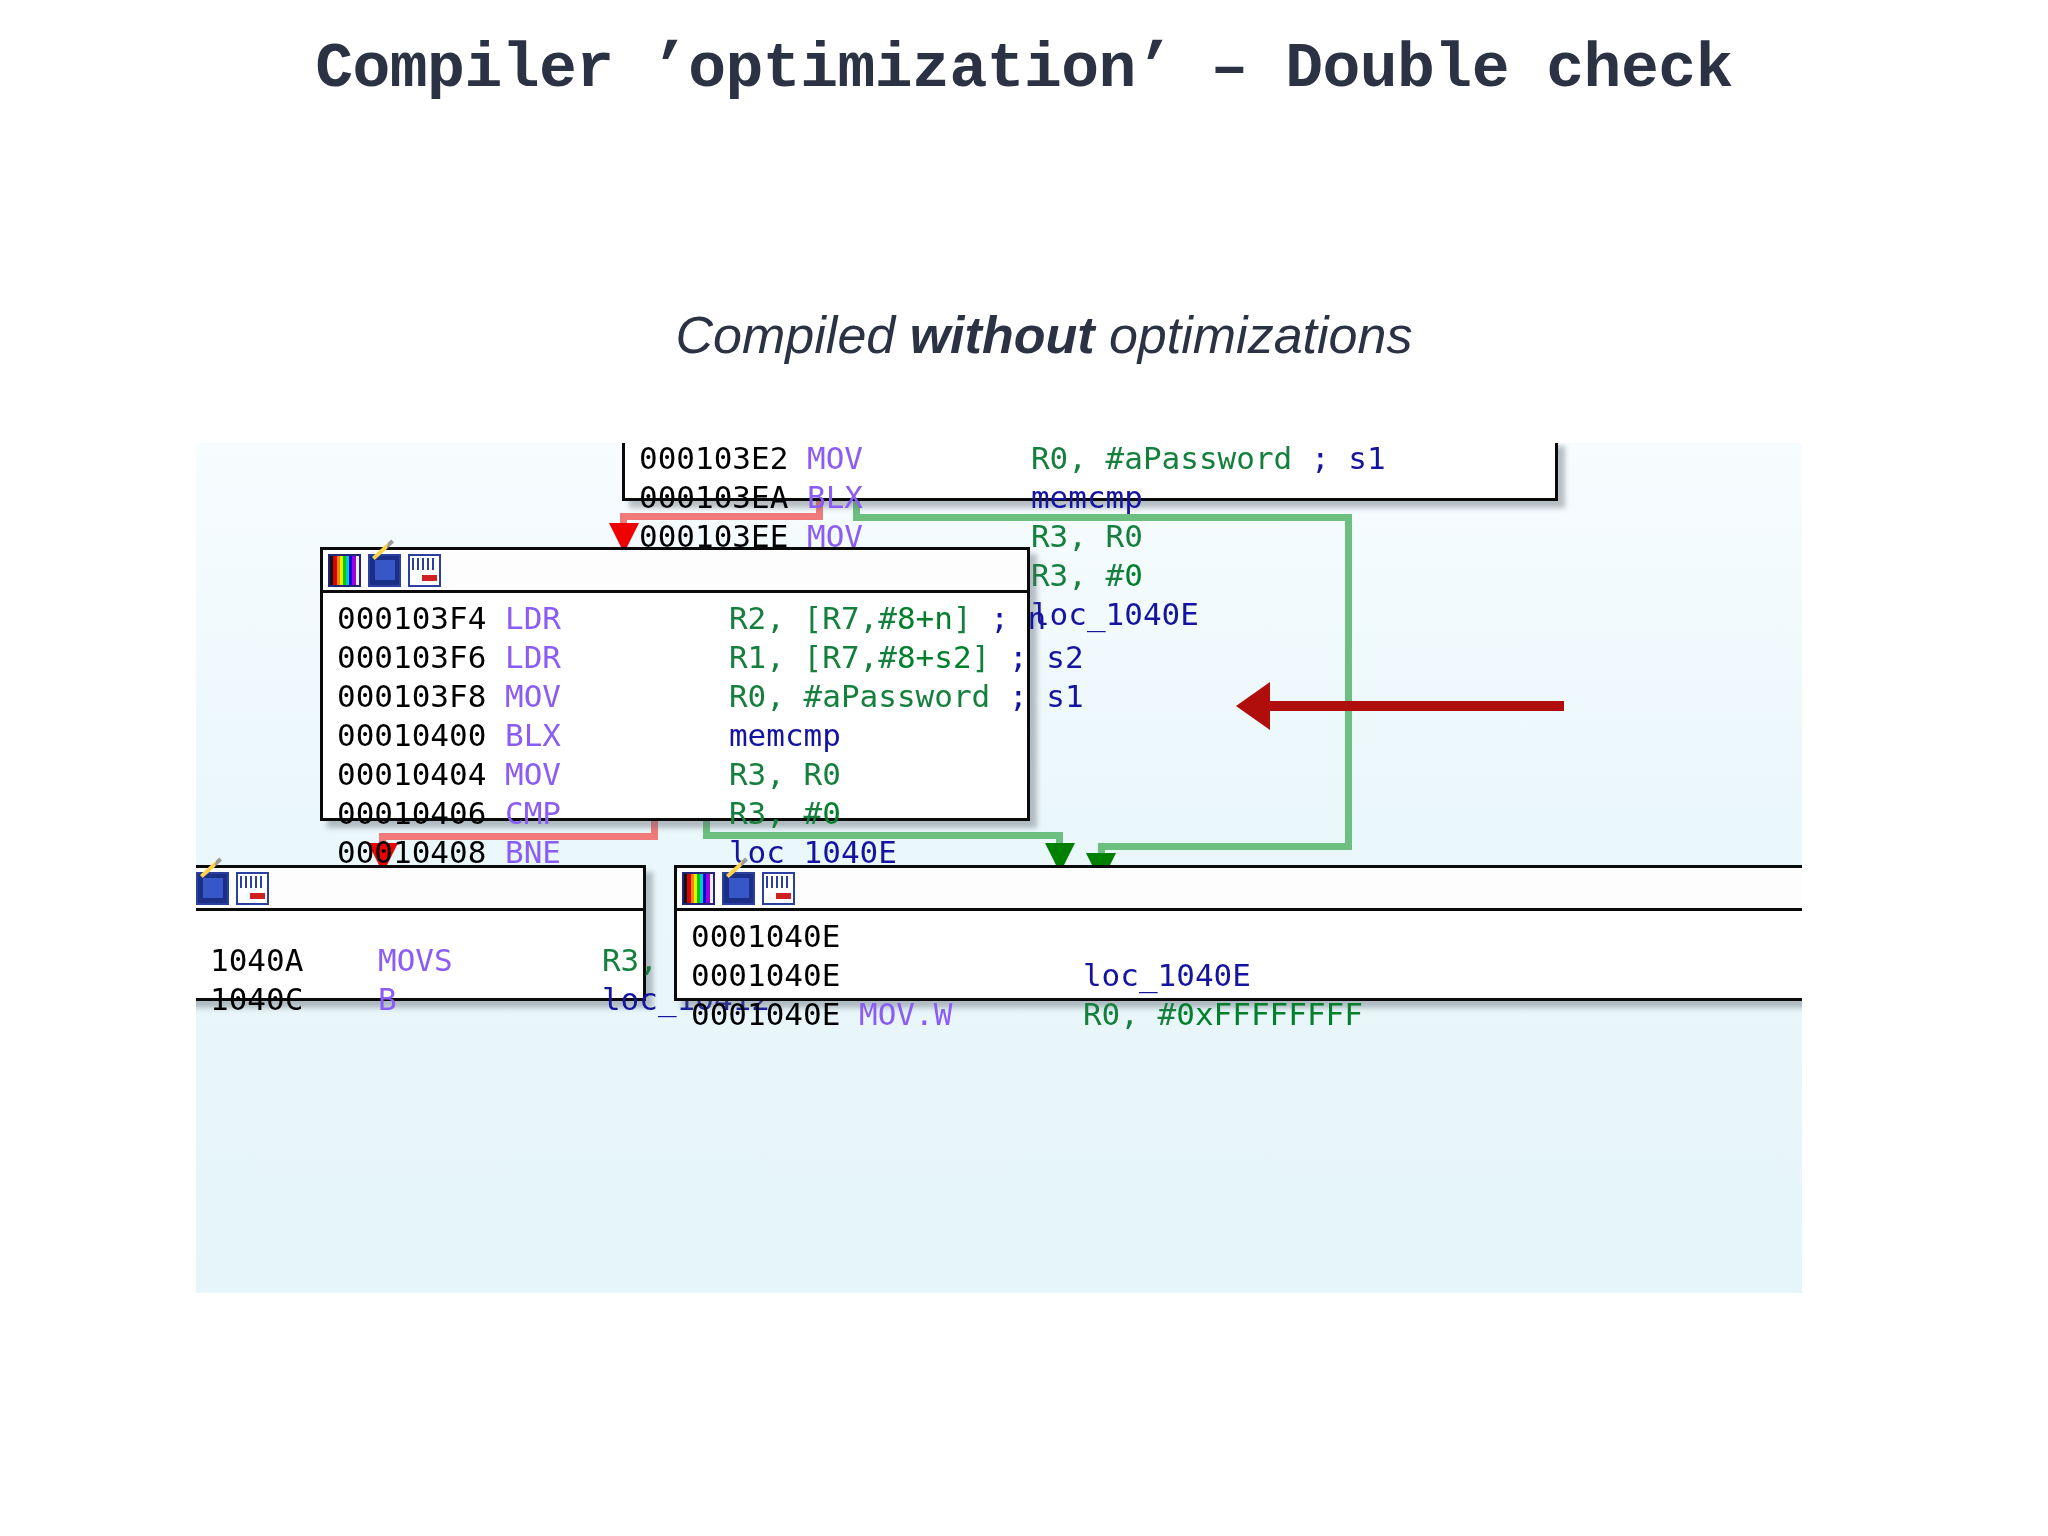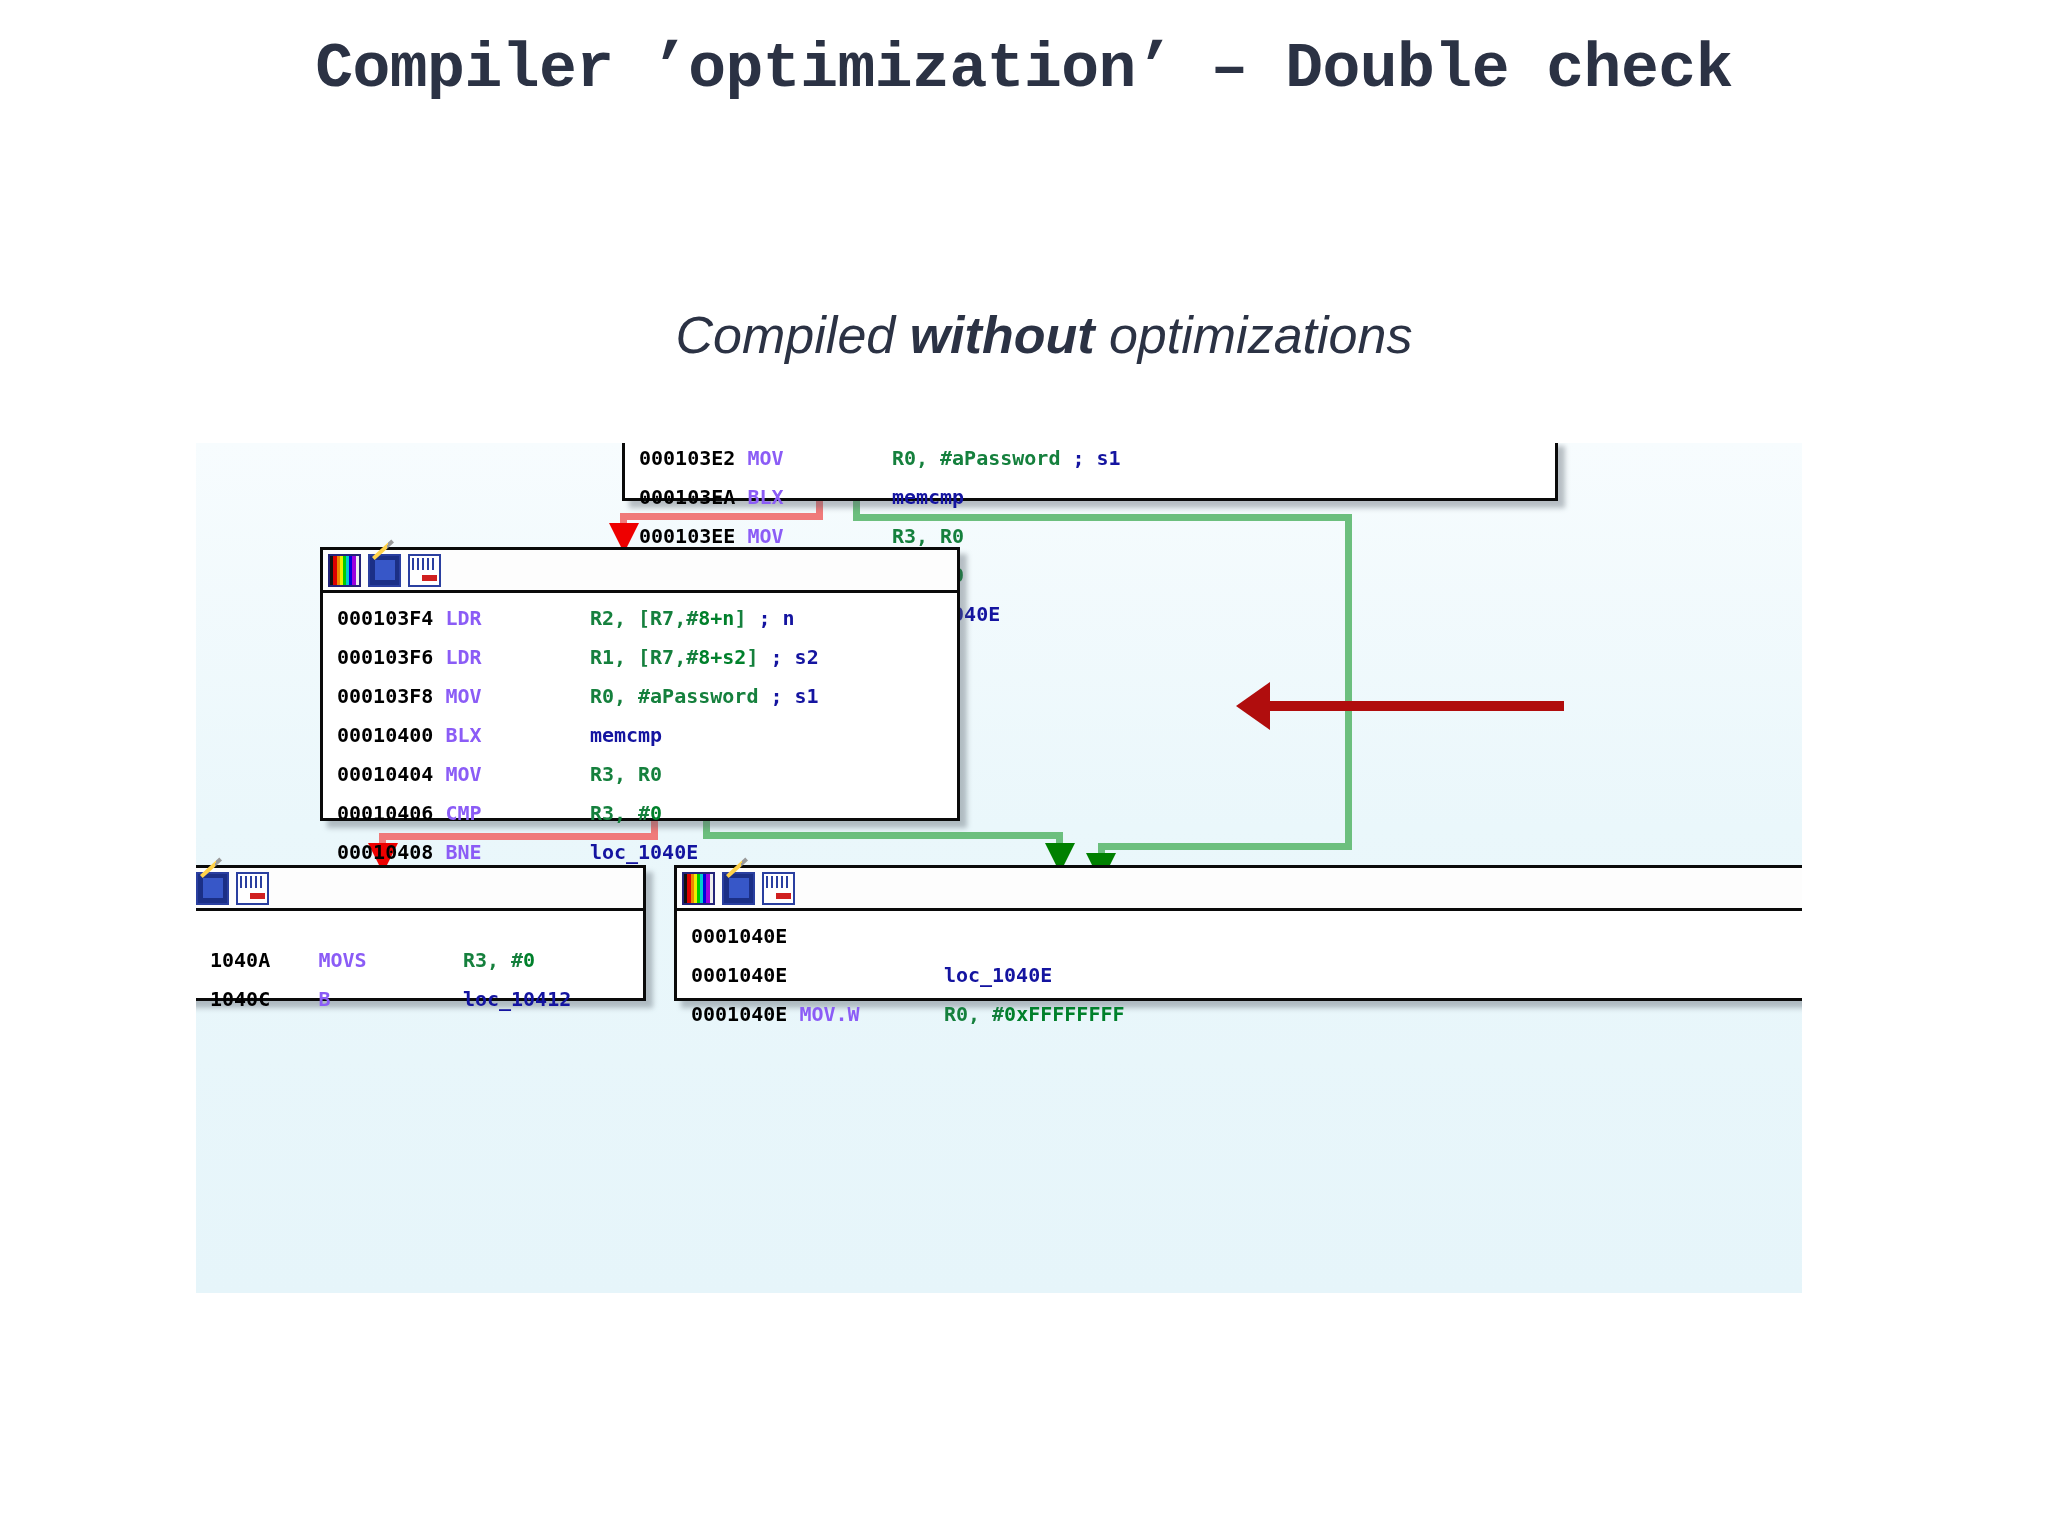--- a/index.html
+++ b/index.html
@@ -63,22 +63,22 @@
   }
   .node-body{
     padding:6px 0 6px 0;
   }
   .asm-line{
     display:flex;
     height:39px;
     line-height:39px;
     white-space:pre;
     font-family:"DejaVu Sans Mono","Liberation Mono",monospace;
-    font-size:20px;
-    font-weight:bold;
+    font-size:31px;
+    font-weight:normal;
     letter-spacing:0px;
   }
   .asm-addr{color:#000000;padding-left:14px;}
   .asm-mnem{color:#8b5cf6;}
   .k-blk{color:#15803d;}
   .k-blu{color:#1414a0;}
   .k-grn{color:#00802b;}
 
   
   .tb-icon{
@@ -185,21 +185,21 @@
   <div class="node" style="left:426px;top:-4px;width:936px;height:62px;border-top:none;">
     <div class="node-body" id="body-node-top" style="padding-top:0;">
         <div class="asm-line"><span class="asm-addr">000103E2 </span><span class="asm-mnem">MOV         </span><span class="k-blk">R0, #aPassword </span><span class="k-blu">; s1</span></div>
         <div class="asm-line"><span class="asm-addr">000103EA </span><span class="asm-mnem">BLX         </span><span class="k-blu">memcmp</span></div>
         <div class="asm-line"><span class="asm-addr">000103EE </span><span class="asm-mnem">MOV         </span><span class="k-blk">R3, R0</span></div>
         <div class="asm-line"><span class="asm-addr">000103F0 </span><span class="asm-mnem">CMP         </span><span class="k-blk">R3, #</span><span class="k-grn">0</span></div>
         <div class="asm-line"><span class="asm-addr">000103F2 </span><span class="asm-mnem">BNE         </span><span class="k-blu">loc_1040E</span></div>
       </div>
   </div>
 
-  <div class="node" style="left:124px;top:104px;width:640px;height:274px;">
+  <div class="node" style="left:124px;top:104px;width:710px;height:274px;">
     <div class="node-titlebar" id="tb-node-middle">
         <div class="tb-icon ic-palette"></div>
         <div class="tb-icon ic-edit"></div>
         <div class="tb-icon ic-chart"></div>
       </div>
     <div class="node-body" id="body-node-middle">
         <div class="asm-line"><span class="asm-addr">000103F4 </span><span class="asm-mnem">LDR         </span><span class="k-blk">R2, [R7,#</span><span class="k-grn">8+n</span><span class="k-blk">] </span><span class="k-blu">; n</span></div>
         <div class="asm-line"><span class="asm-addr">000103F6 </span><span class="asm-mnem">LDR         </span><span class="k-blk">R1, [R7,#</span><span class="k-grn">8+s2</span><span class="k-blk">] </span><span class="k-blu">; s2</span></div>
         <div class="asm-line"><span class="asm-addr">000103F8 </span><span class="asm-mnem">MOV         </span><span class="k-blk">R0, #aPassword </span><span class="k-blu">; s1</span></div>
         <div class="asm-line"><span class="asm-addr">00010400 </span><span class="asm-mnem">BLX         </span><span class="k-blu">memcmp</span></div>

